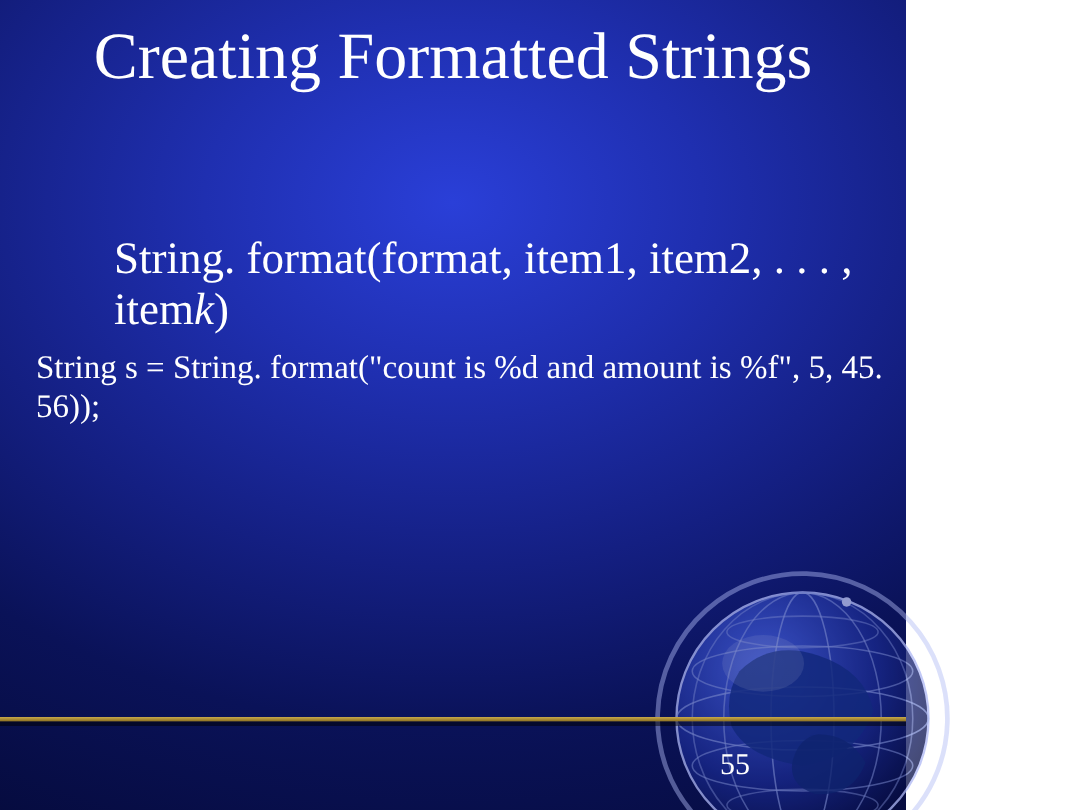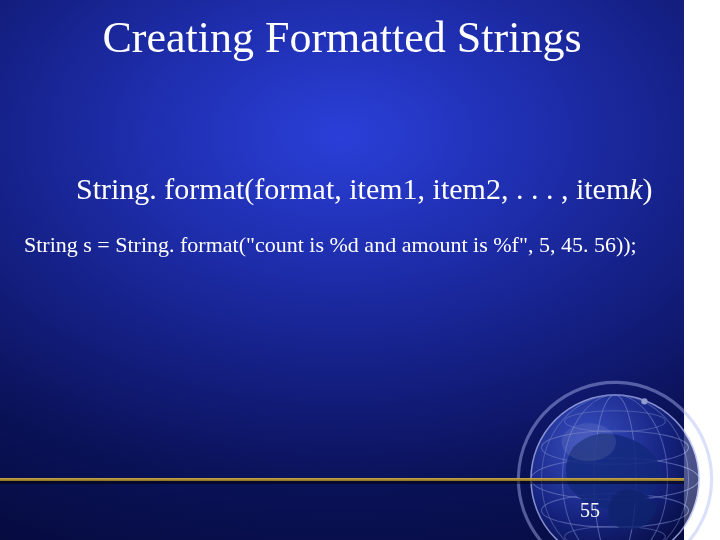--- a/index.html
+++ b/index.html
@@ -4,21 +4,21 @@
 <style>
   html, body {
     margin: 0;
     padding: 0;
     width: 720px;
     height: 540px;
     overflow: hidden;
     font-family: "Times New Roman", Times, serif;
   }
   .slide {
-    width: 684px;
+    width: 604px;
     height: 540px;
     position: relative;
     background: radial-gradient(ellipse 110% 90% at 50% 25%,
                 #2a3fd8 0%,
                 #1f2fb0 25%,
                 #141f82 50%,
                 #0a1258 72%,
                 #050a3a 100%);
     color: #ffffff;
   }
@@ -38,21 +38,20 @@
     left: 20px;
     font-size: 30px;
     color: #ffffff;
   }
   .line2 {
     position: absolute;
     top: 156px;
     left: 76px;
     font-size: 30px;
     color: #ffffff;
-    margin-top: 16px;
   }
   .line3 {
     position: absolute;
     top: 232px;
     left: 24px;
     font-size: 22px;
     color: #ffffff;
   }
   .italic {
     font-style: italic;
@@ -67,21 +66,21 @@
   .footer-rule .gold {
     height: 3px;
     background: linear-gradient(to bottom, #c9a94a, #8a6e20);
   }
   .footer-rule .shadow {
     height: 3px;
     background: rgba(0,0,0,0.5);
   }
   .page-num {
     position: absolute;
-    right: 84px;
+    right: 104px;
     bottom: 18px;
     font-size: 20px;
     color: #ffffff;
     font-family: "Times New Roman", Times, serif;
   }
   .globe-wrap {
     position: absolute;
     right: -36px;
     bottom: -44px;
     width: 210px;

